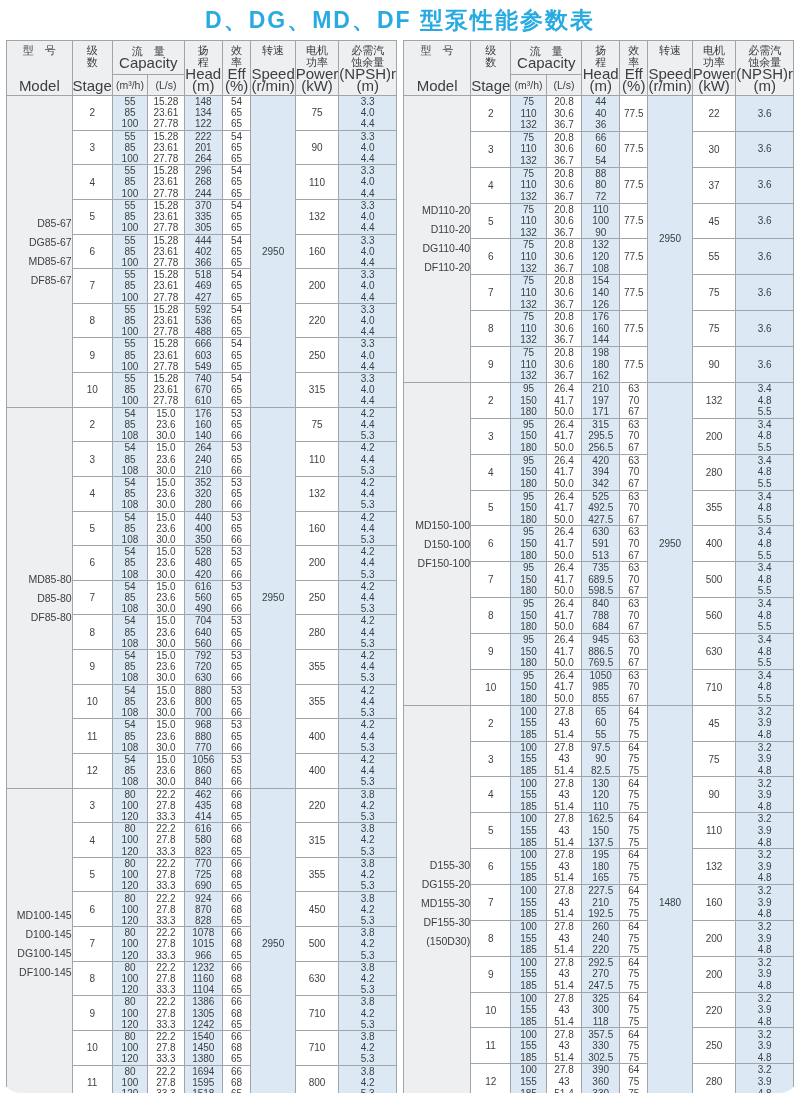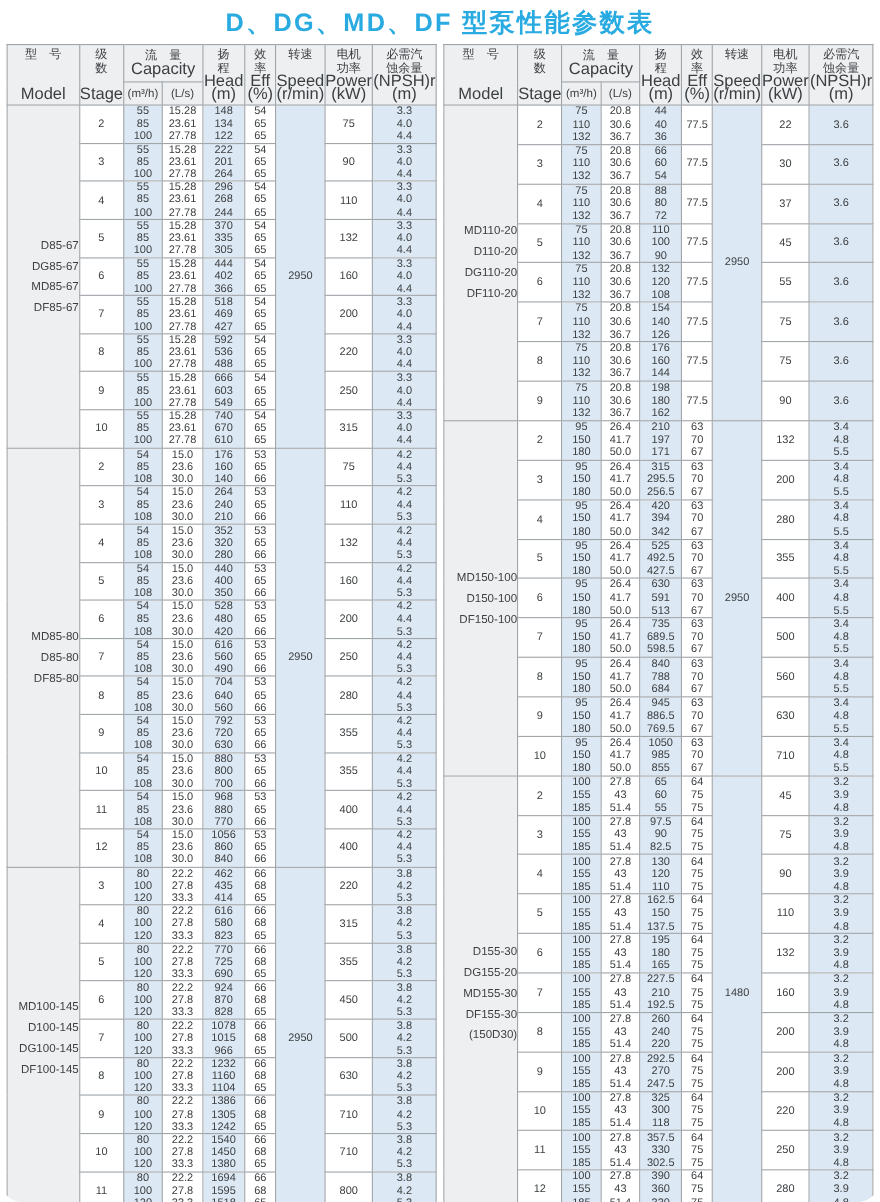--- a/index.html
+++ b/index.html
@@ -1180,21 +1180,21 @@
         <tr class="r2">
           <th>(m³/h)</th>
           <th>(L/s)</th>
         </tr>
       </thead>
     <tbody>
           <tr>
             <td class="col-model model-cell" rowspan="8">
               <div class="model">MD110-20</div>
               <div class="model">D110-20</div>
-              <div class="model">DG110-20</div>
+              <div class="model">DG110-40</div>
               <div class="model">DF110-20</div>
             </td>
             <td>
               <div>2</div>
             </td>
             <td class="bg-blue">
               <div class="ln">75</div>
               <div class="ln">110</div>
               <div class="ln">132</div>
             </td>

